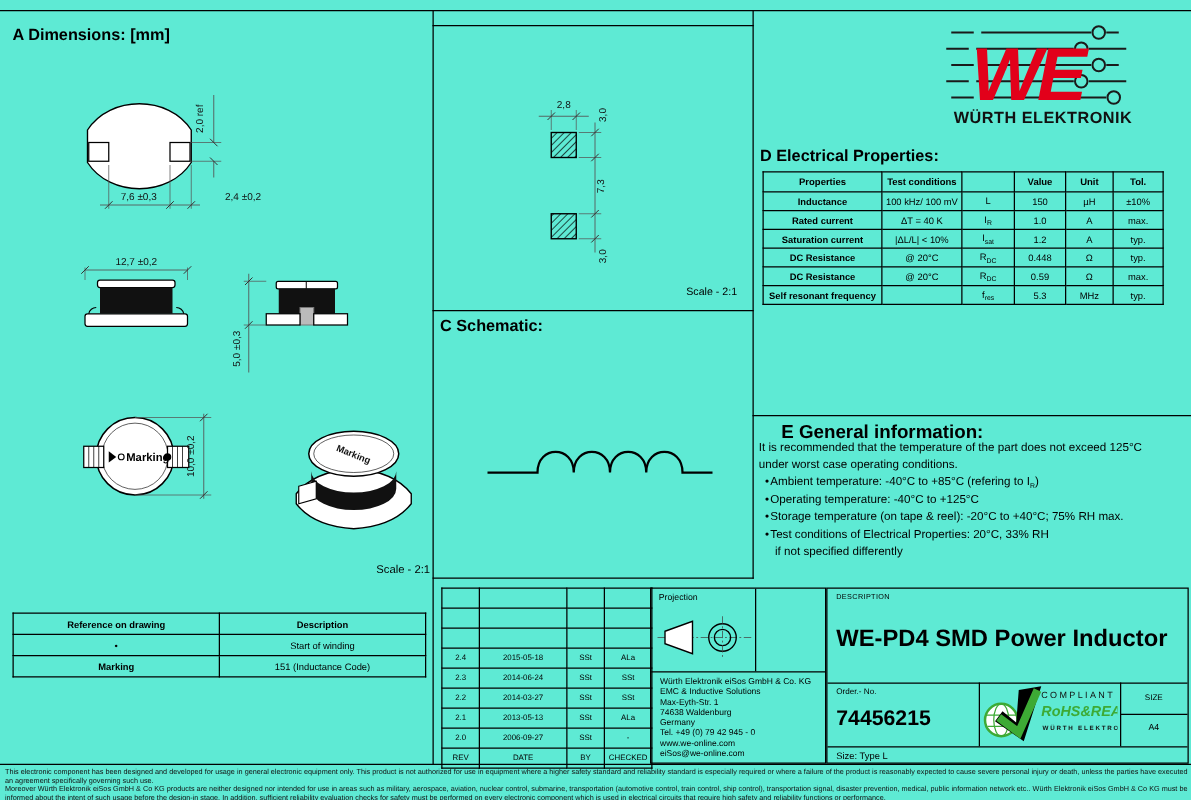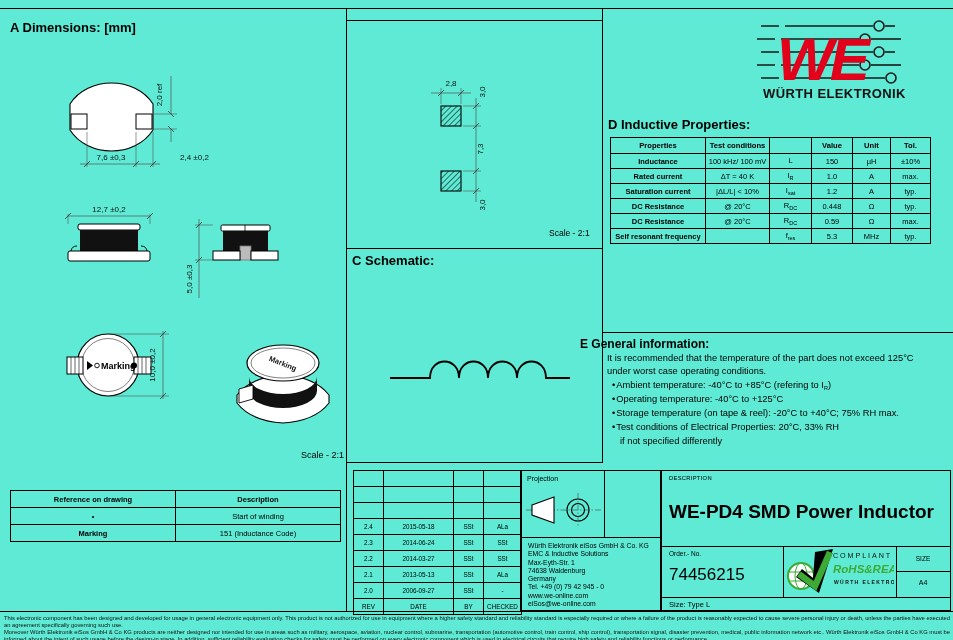--- a/index.html
+++ b/index.html
@@ -158,21 +158,21 @@
       <path d="M2,51 H20 M26,51 H104"></path>
         <circle cx="110" cy="51" r="5"></circle>
         <path d="M116,51 H146"></path>
       <path d="M6,64 H24 M30,64 H130"></path>
         <circle cx="136" cy="64" r="5"></circle>
     </g>
     <text x="22" y="66" font-size="60" font-weight="bold" font-style="italic" letter-spacing="-4" fill="#e2001a" font-family="Liberation Sans, sans-serif">WE</text>
     <text x="8" y="84" font-size="13" font-weight="bold" letter-spacing="0.4" fill="#111" font-family="Liberation Sans, sans-serif">WÜRTH ELEKTRONIK</text>
   </svg>
 
-  <div class="h" style="left:608px;top:117px;">D Inductive Properties:</div>
+  <div class="h" style="left:608px;top:117px;">D Electrical Properties:</div>
   <table class="etable">
     <colgroup>
         <col style="width:95px">
         <col style="width:64px">
         <col style="width:42px">
         <col style="width:41px">
         <col style="width:38px">
         <col style="width:40px">
       </colgroup>
     <tbody>
@@ -228,21 +228,21 @@
       <td class="prop">Self resonant frequency</td>
       <td></td>
       <td><span>f</span><span class="subS">res</span></td>
       <td>5.3</td>
       <td>MHz</td>
       <td>typ.</td>
     </tr>
   </tbody>
     </table>
 
-  <div class="h" style="left:580px;top:337px;font-size:12px;">E General information:</div>
+  <div class="h" style="left:625px;top:337px;font-size:15px;">E General information:</div>
   <div class="einfo" style="left:607px;top:353px;">It is recommended that the temperature of the part does not exceed 125°C</div>
   <div class="einfo" style="left:607px;top:366px;">under worst case operating conditions.</div>
   <div class="einfo bullet" style="left:612px;top:380px;"><span>Ambient temperature: -40°C to +85°C (refering to I</span><span class="subS">R</span><span>)</span></div>
   <div class="einfo bullet" style="left:612px;top:394px;"><span>Operating temperature: -40°C to +125°C</span><span class="subS"></span><span></span></div>
   <div class="einfo bullet" style="left:612px;top:408px;"><span>Storage temperature (on tape &amp; reel): -20°C to +40°C; 75% RH max.</span><span class="subS"></span><span></span></div>
   <div class="einfo bullet" style="left:612px;top:422px;"><span>Test conditions of Electrical Properties: 20°C, 33% RH</span><span class="subS"></span><span></span></div>
   <div class="einfo" style="left:620px;top:436px;">if not specified differently</div>
 
   <table class="reftable">
     <colgroup>
@@ -355,21 +355,21 @@
 
   <div class="titleblock">
     <div class="ln" style="left:0;top:75px;width:288px;height:1px"></div>
     <div class="ln" style="left:0;top:126px;width:288px;height:1px"></div>
     <div class="ln" style="left:121px;top:75px;width:1px;height:51px"></div>
     <div class="ln" style="left:234px;top:75px;width:1px;height:51px"></div>
     <div class="ln" style="left:234px;top:100px;width:54px;height:1px"></div>
     <div class="abs" style="left:7px;top:4px;font-size:5.8px;letter-spacing:0.3px;">DESCRIPTION</div>
     <div class="abs" style="left:7px;top:30px;font-size:19px;font-weight:bold;white-space:nowrap;">WE-PD4 SMD Power Inductor</div>
     <div class="abs" style="left:7px;top:79px;font-size:6.5px;">Order.- No.</div>
-    <div class="abs" style="left:7px;top:94px;font-size:17px;font-weight:normal;">74456215</div>
+    <div class="abs" style="left:7px;top:94px;font-size:17px;font-weight:bold;">74456215</div>
     <div class="abs" style="left:234px;top:84px;width:54px;text-align:center;font-size:6.5px;">SIZE</div>
     <div class="abs" style="left:234px;top:108px;width:54px;text-align:center;font-size:7px;">A4</div>
     <div class="abs" style="left:7px;top:129px;font-size:7.5px;">Size: Type L</div>
     <svg class="abs" style="left:124px;top:77px;" width="108" height="47" viewBox="0 0 108 47">
       <circle cx="15" cy="28" r="13" fill="#fff" stroke="#3daa35" stroke-width="2"></circle>
       <ellipse cx="15" cy="28" rx="6" ry="13" fill="none" stroke="#3daa35" stroke-width="1"></ellipse>
       <path d="M3,24 H27 M4,33 H26" stroke="#3daa35" stroke-width="1"></path>
       <polygon points="29,4 47,1 33,45 10,29 16,21 27,30" fill="#000"></polygon>
       <path d="M13,26 L29,38 L44,4" fill="none" stroke="#3daa35" stroke-width="6.5"></path>
       <text x="47" y="10" font-size="7.2" letter-spacing="1.9" fill="#111" font-family="Liberation Sans, sans-serif">COMPLIANT</text>

